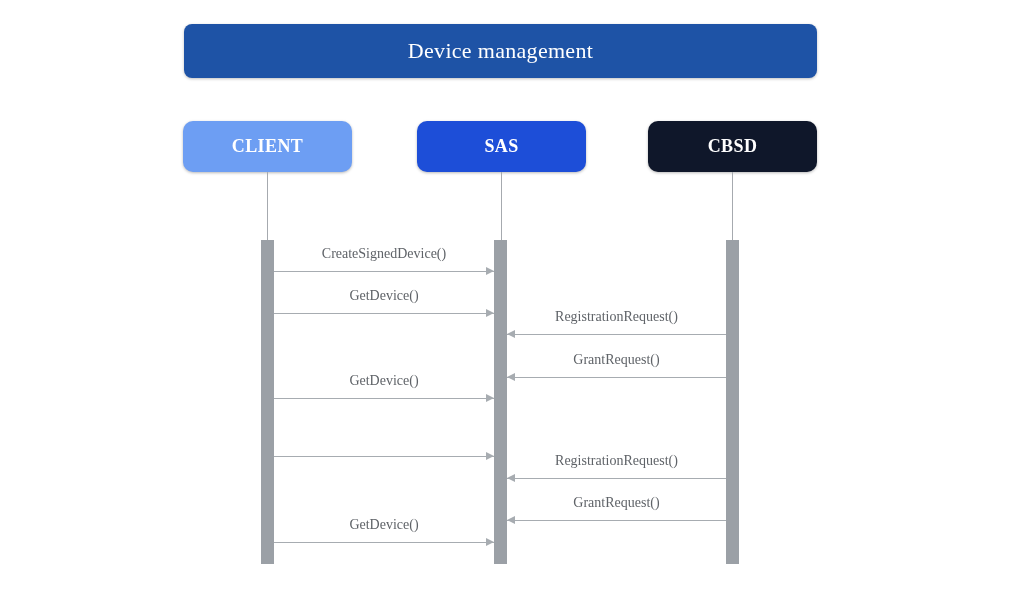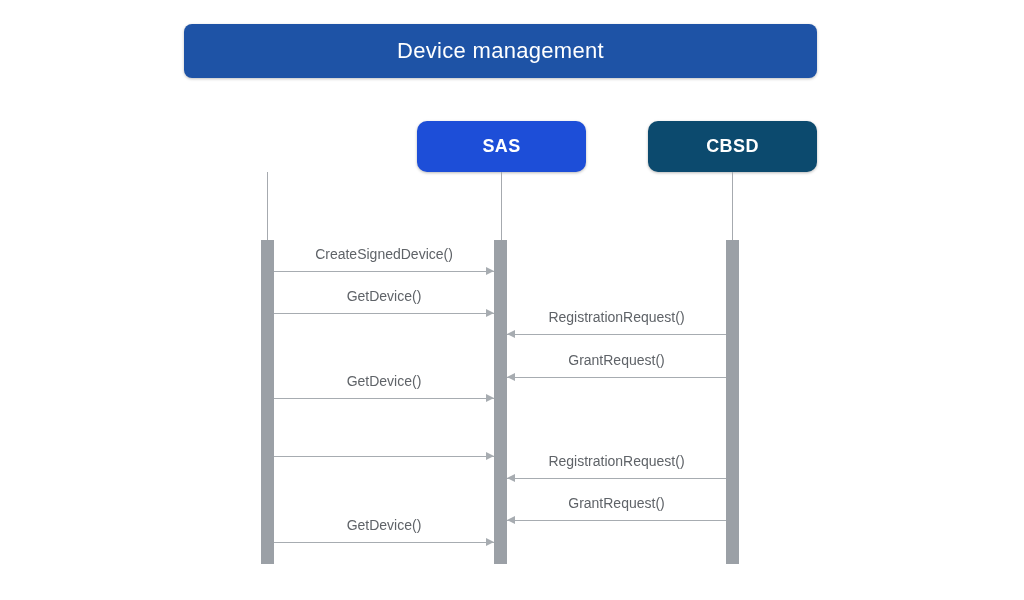--- a/index.html
+++ b/index.html
@@ -1,19 +1,19 @@
 <!DOCTYPE html>
 <html><head>
 <meta charset="utf-8">
 <style>
   html,body{margin:0;padding:0;background:#ffffff;}
   #canvas{
     position:relative;width:1024px;height:600px;overflow:hidden;
     background:#ffffff;
-    font-family:Liberation Sans, sans-serif;
+    font-family:Liberation Serif, serif;
     --lifeline:#a6aaaf; --activation:#9ba0a6; --arrow:#a7acb1; --msglabel:#5f6368;
   }
   .title-bar{
     position:absolute;left:184px;top:24px;width:633px;height:54px;
     border-radius:8px;display:flex;align-items:center;justify-content:center;
     box-shadow:0 1px 3px rgba(0,0,0,.25);
   }
   .title-bar span{font-size:22px;letter-spacing:.3px;}
   .actor-box{
     position:absolute;top:121px;width:169px;height:51px;border-radius:10px;
@@ -53,24 +53,27 @@
 </style>
 </head>
 <body>
 
 <div id="canvas" style="--lifeline: #a6aaaf; --activation: #9ba0a6; --arrow: #a7acb1; --msglabel: #5f6368; background-color: rgb(255, 255, 255);">
 
   <div class="title-bar" style="background-color: rgb(30, 83, 166);">
     <span style="color: rgb(255, 255, 255);">Device management</span>
   </div>
 
+  <div class="actor-box actor-client" style="background-color: rgb(109, 158, 243);">
+    <span style="color: rgb(255, 255, 255);">CLIENT</span>
+  </div>
   <div class="actor-box actor-sas" style="background-color: #1d4ed8;">
     <span style="color: rgb(255, 255, 255);">SAS</span>
   </div>
-  <div class="actor-box actor-cbsd" style="background-color: #0c4a6e;">
+  <div class="actor-box actor-cbsd" style="background-color: #0f172a;">
     <span style="color: rgb(255, 255, 255);">CBSD</span>
   </div>
 
   <div class="lifeline ll-client"></div>
   <div class="lifeline ll-sas"></div>
   <div class="lifeline ll-cbsd"></div>
 
   <div class="activation act-client"></div>
   <div class="activation act-sas"></div>
   <div class="activation act-cbsd"></div>

